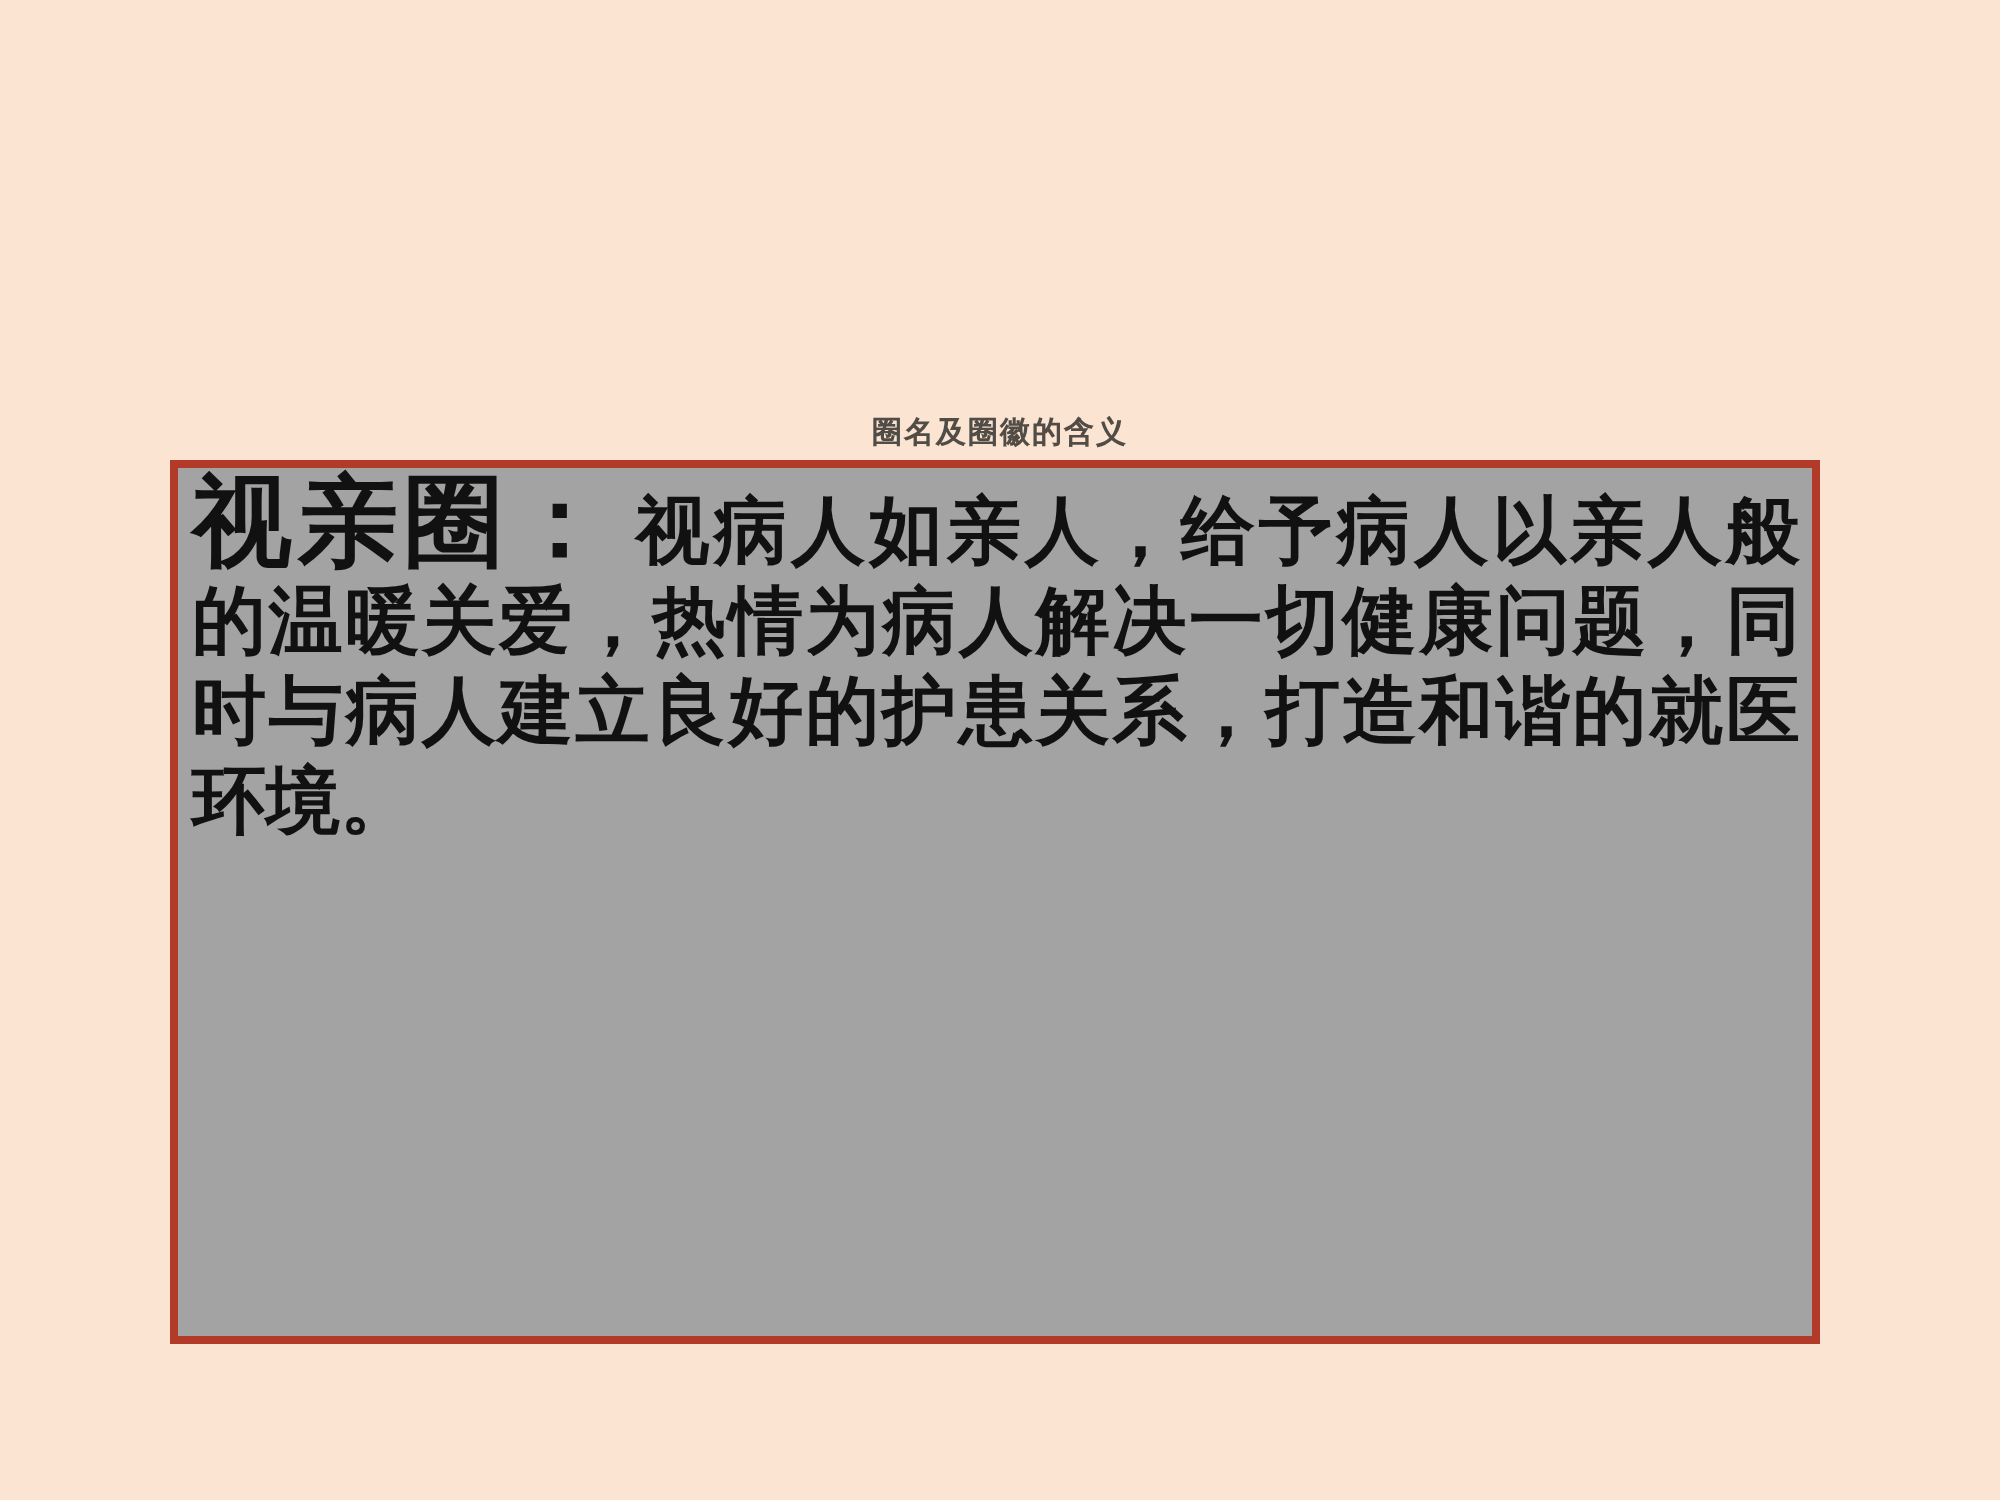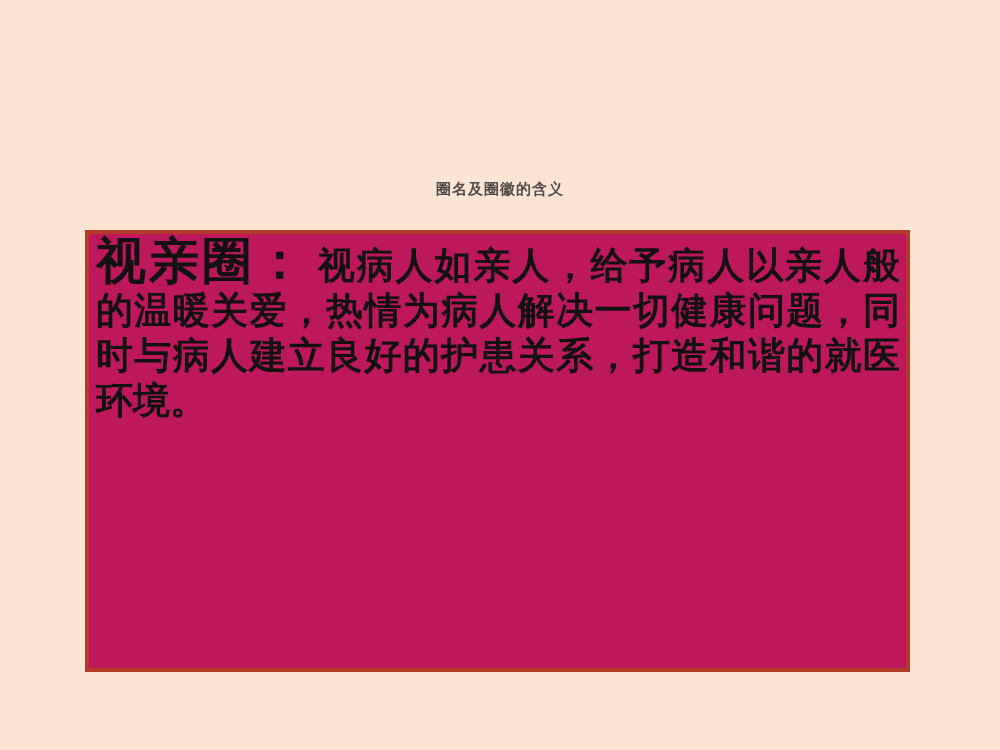--- a/index.html
+++ b/index.html
@@ -11,37 +11,37 @@
   }
   .slide {
     position: relative;
     width: 1000px;
     height: 750px;
     background: #fce4d3;
     overflow: hidden;
   }
   .slide-title {
     position: absolute;
-    top: 180px;
+    top: 207px;
     left: 0;
     width: 100%;
     text-align: center;
     font-size: 15px;
     font-weight: bold;
     color: #514c46;
     letter-spacing: 1px;
   }
   .content-box {
     position: absolute;
     left: 85px;
     top: 230px;
     width: 825px;
     height: 442px;
     box-sizing: border-box;
-    background: #be185d;
+    background: #a3a3a3;
     border: 4px solid #b13a28;
     padding: 2px 6px 2px 7px;
   }
   .para {
     margin: 0 0 6px 0;
     color: #111111;
     font-weight: bold;
     font-size: 37px;
     line-height: 1.22;
     text-align: justify;

